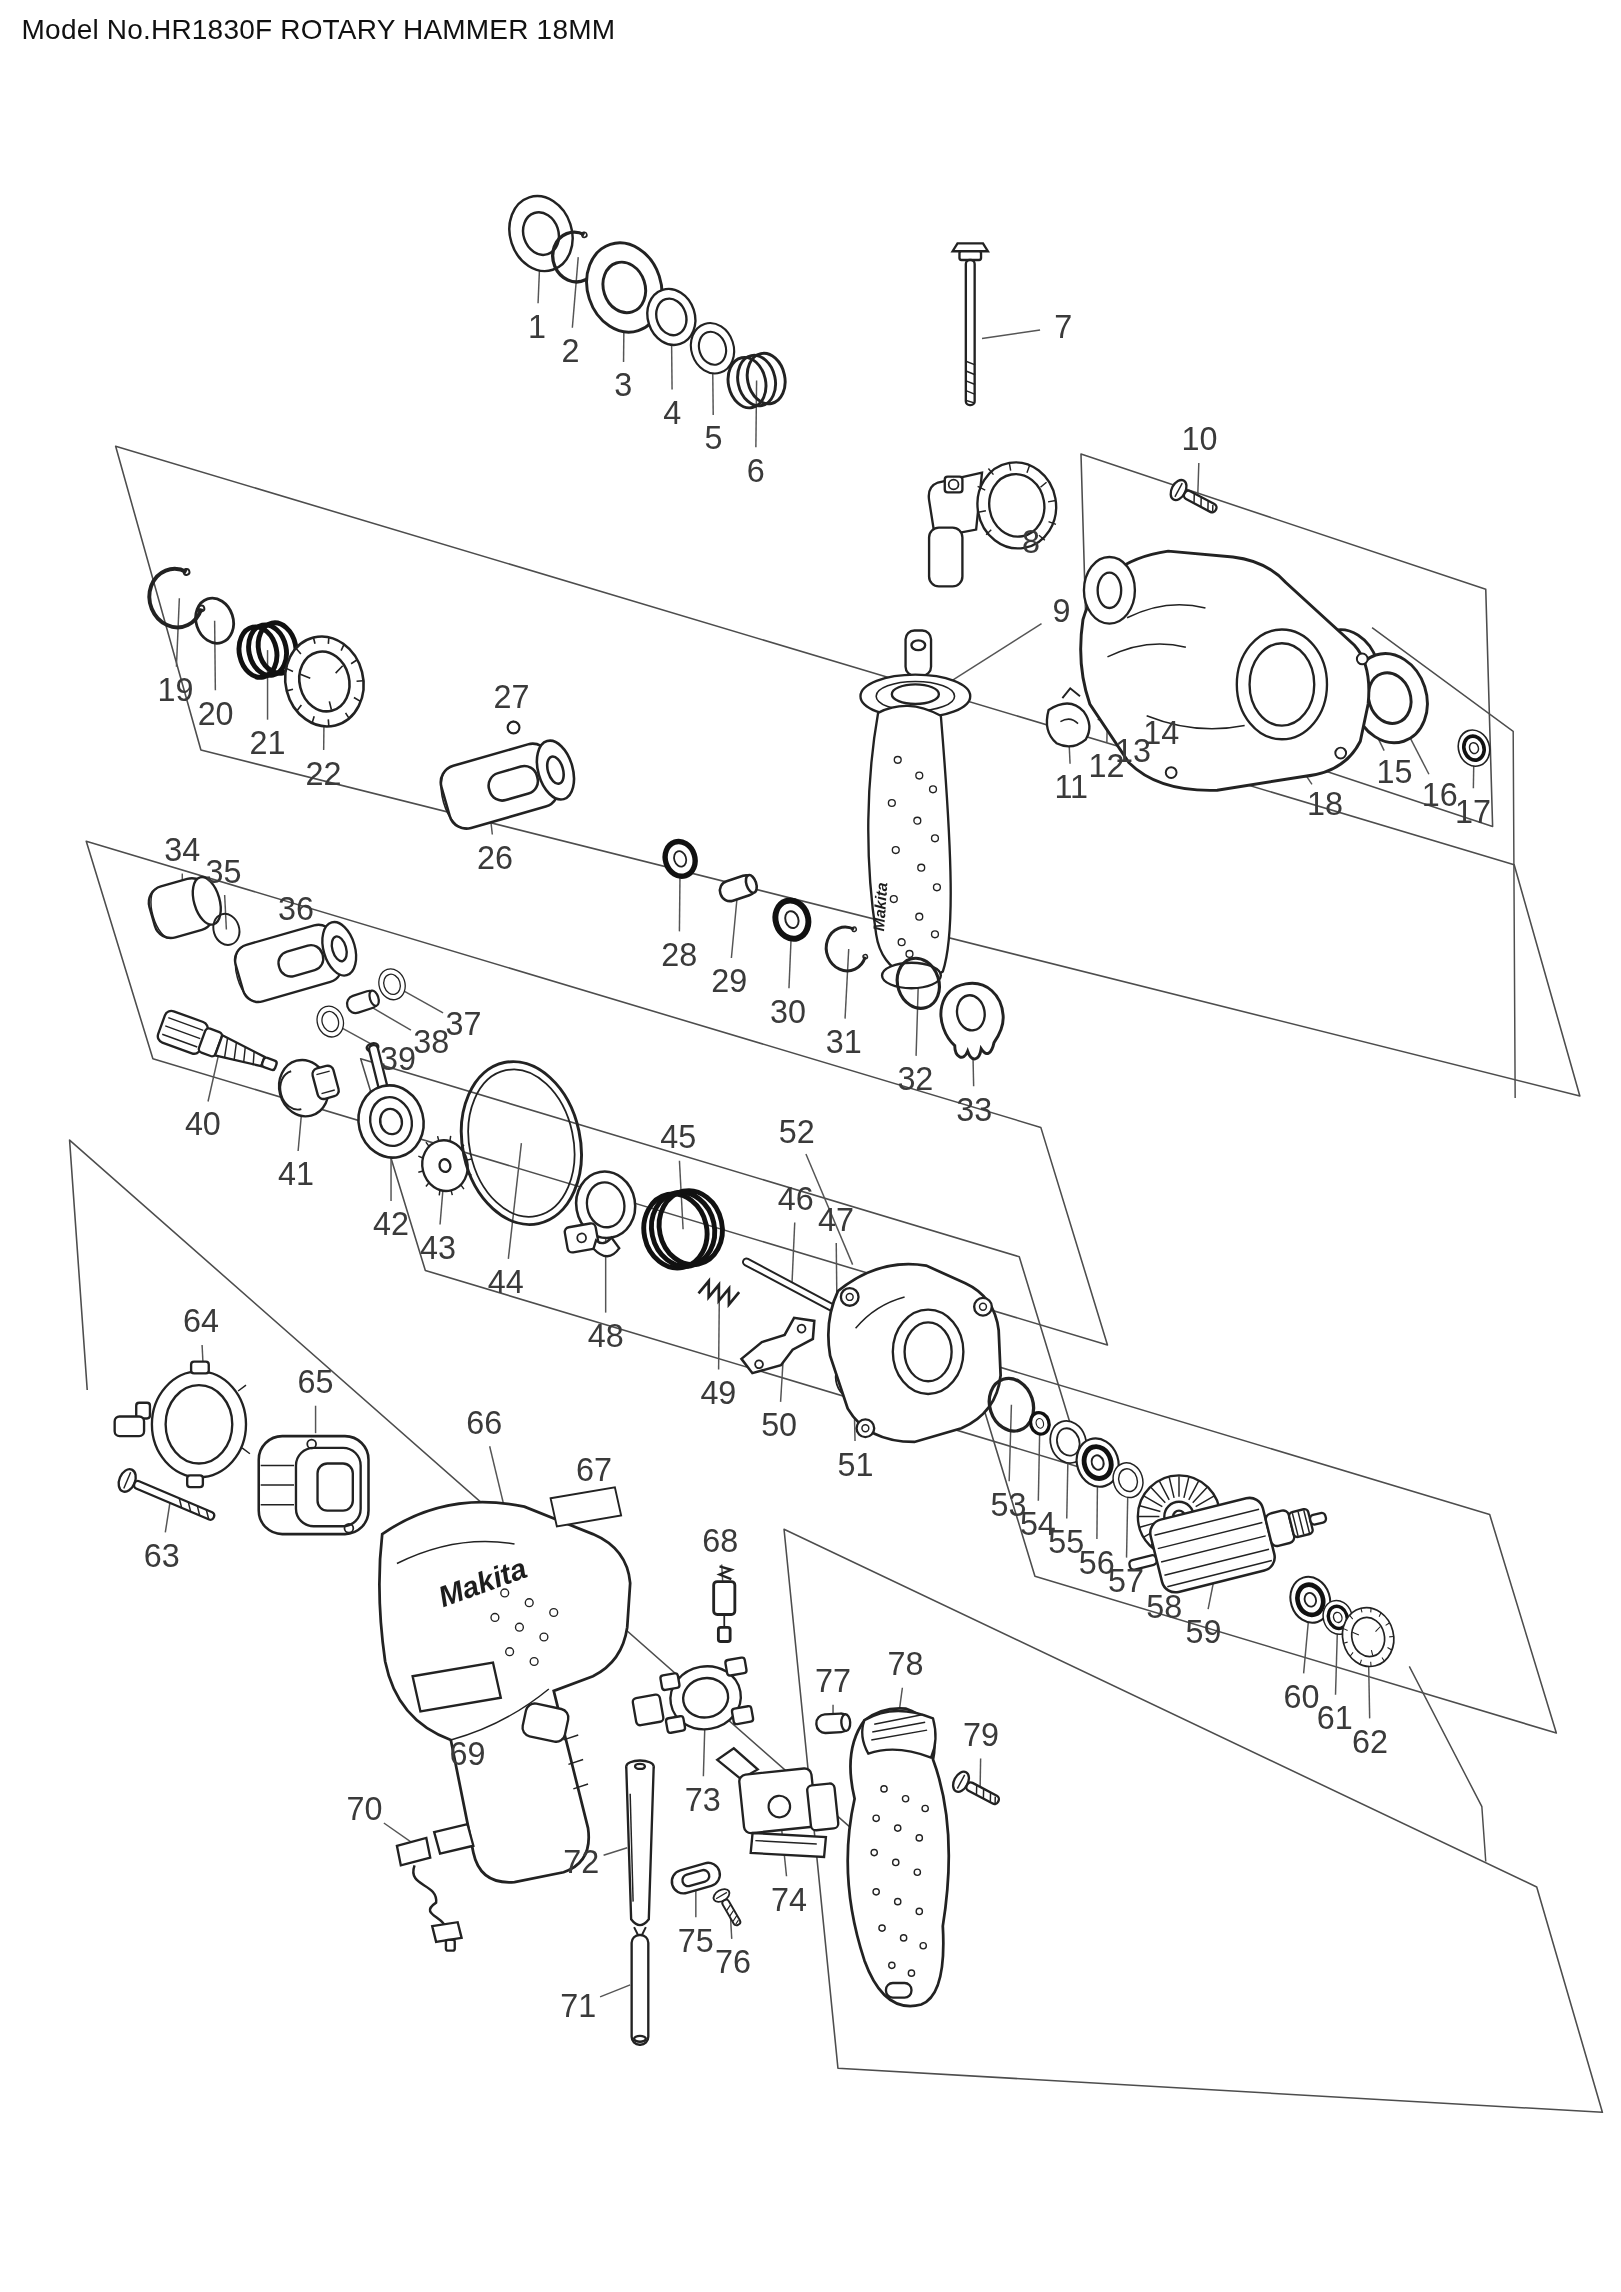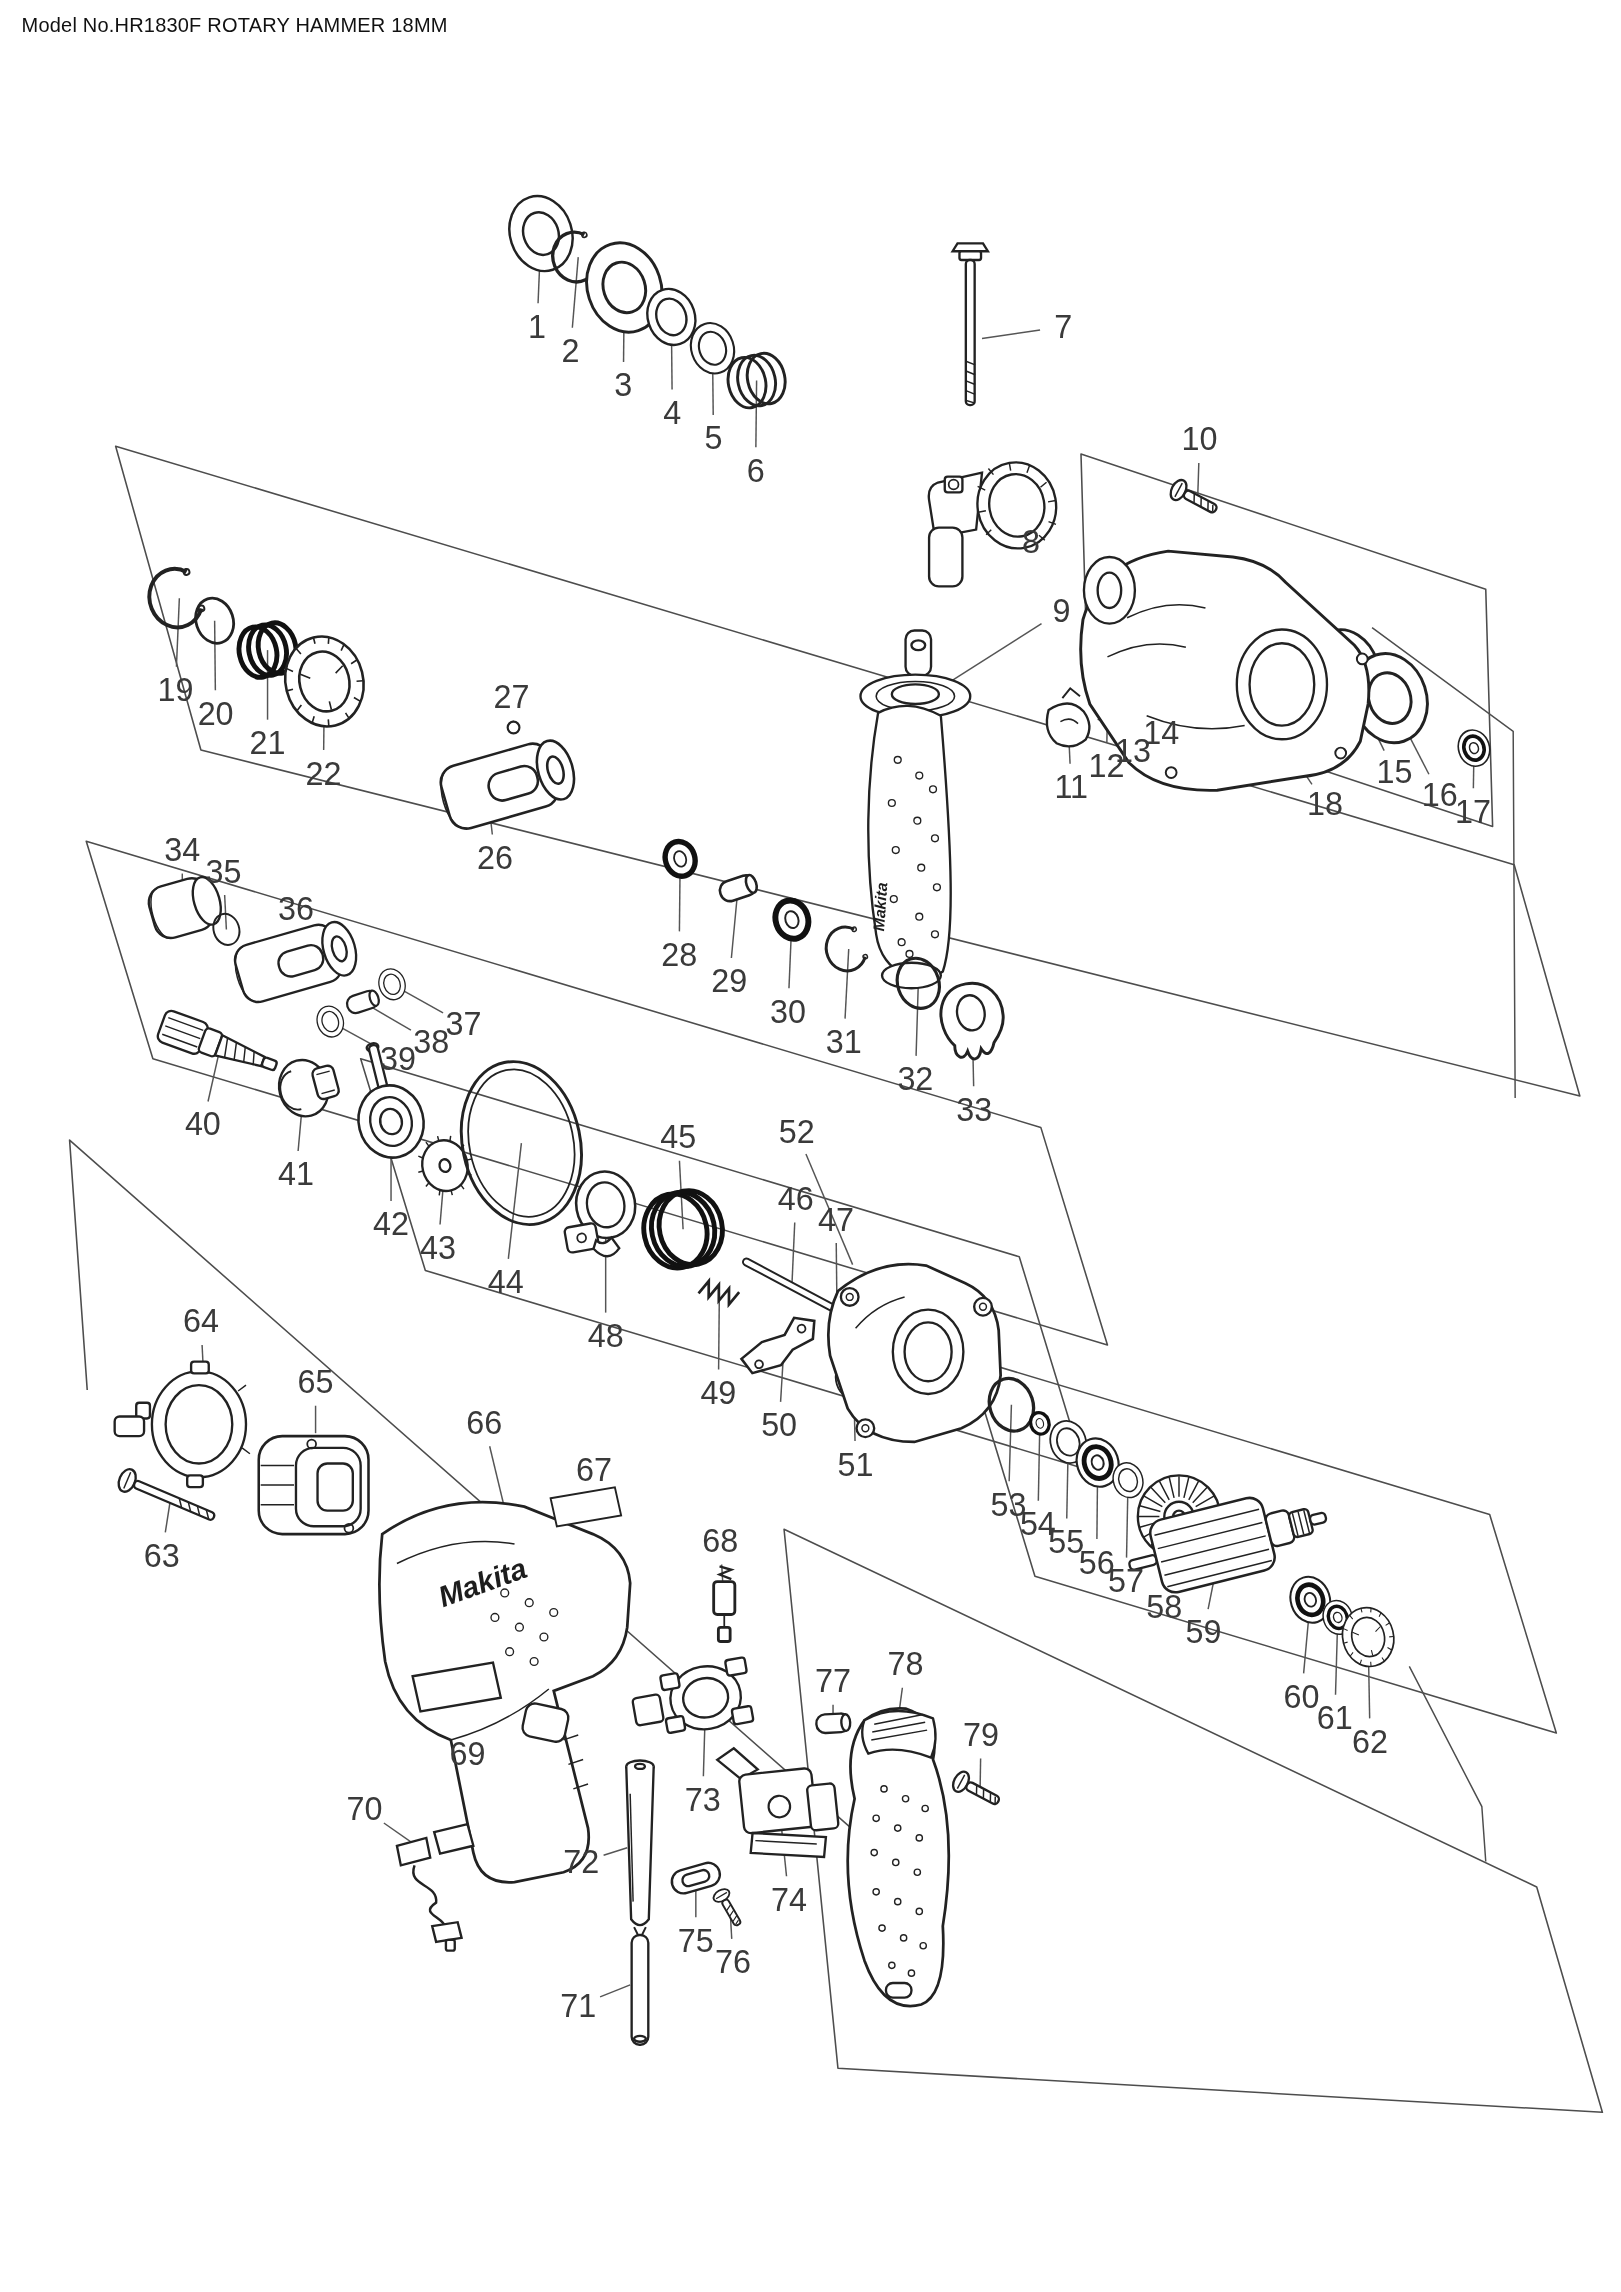--- a/index.html
+++ b/index.html
@@ -1,17 +1,17 @@
 <!DOCTYPE html>
 <html><head>
 <meta charset="utf-8">
 <style>
   html,body{margin:0;padding:0;background:#ffffff;}
   body{width:1621px;height:2293px;position:relative;font-family:"Liberation Sans",sans-serif;}
-  .page-title{position:absolute;left:21.6px;top:13.7px;font-size:20px;color:#111;letter-spacing:0.2px;}
+  .page-title{position:absolute;left:21.6px;top:13.7px;font-size:28px;color:#111;letter-spacing:0.2px;}
   svg{position:absolute;left:0;top:0;}
   .w{fill:#fff;stroke:#222;stroke-width:2.4;}
   .n{fill:none;stroke:#222;stroke-width:2.4;}
   .t{fill:none;stroke:#222;stroke-width:1.5;}
   .lbl{font-family:"Liberation Sans",sans-serif;font-size:33px;fill:#3a3a3a;}
   .logo{font-family:"Liberation Sans",sans-serif;font-style:italic;font-weight:bold;fill:#1d1d1d;}
 </style>
 </head>
 <body>
 

